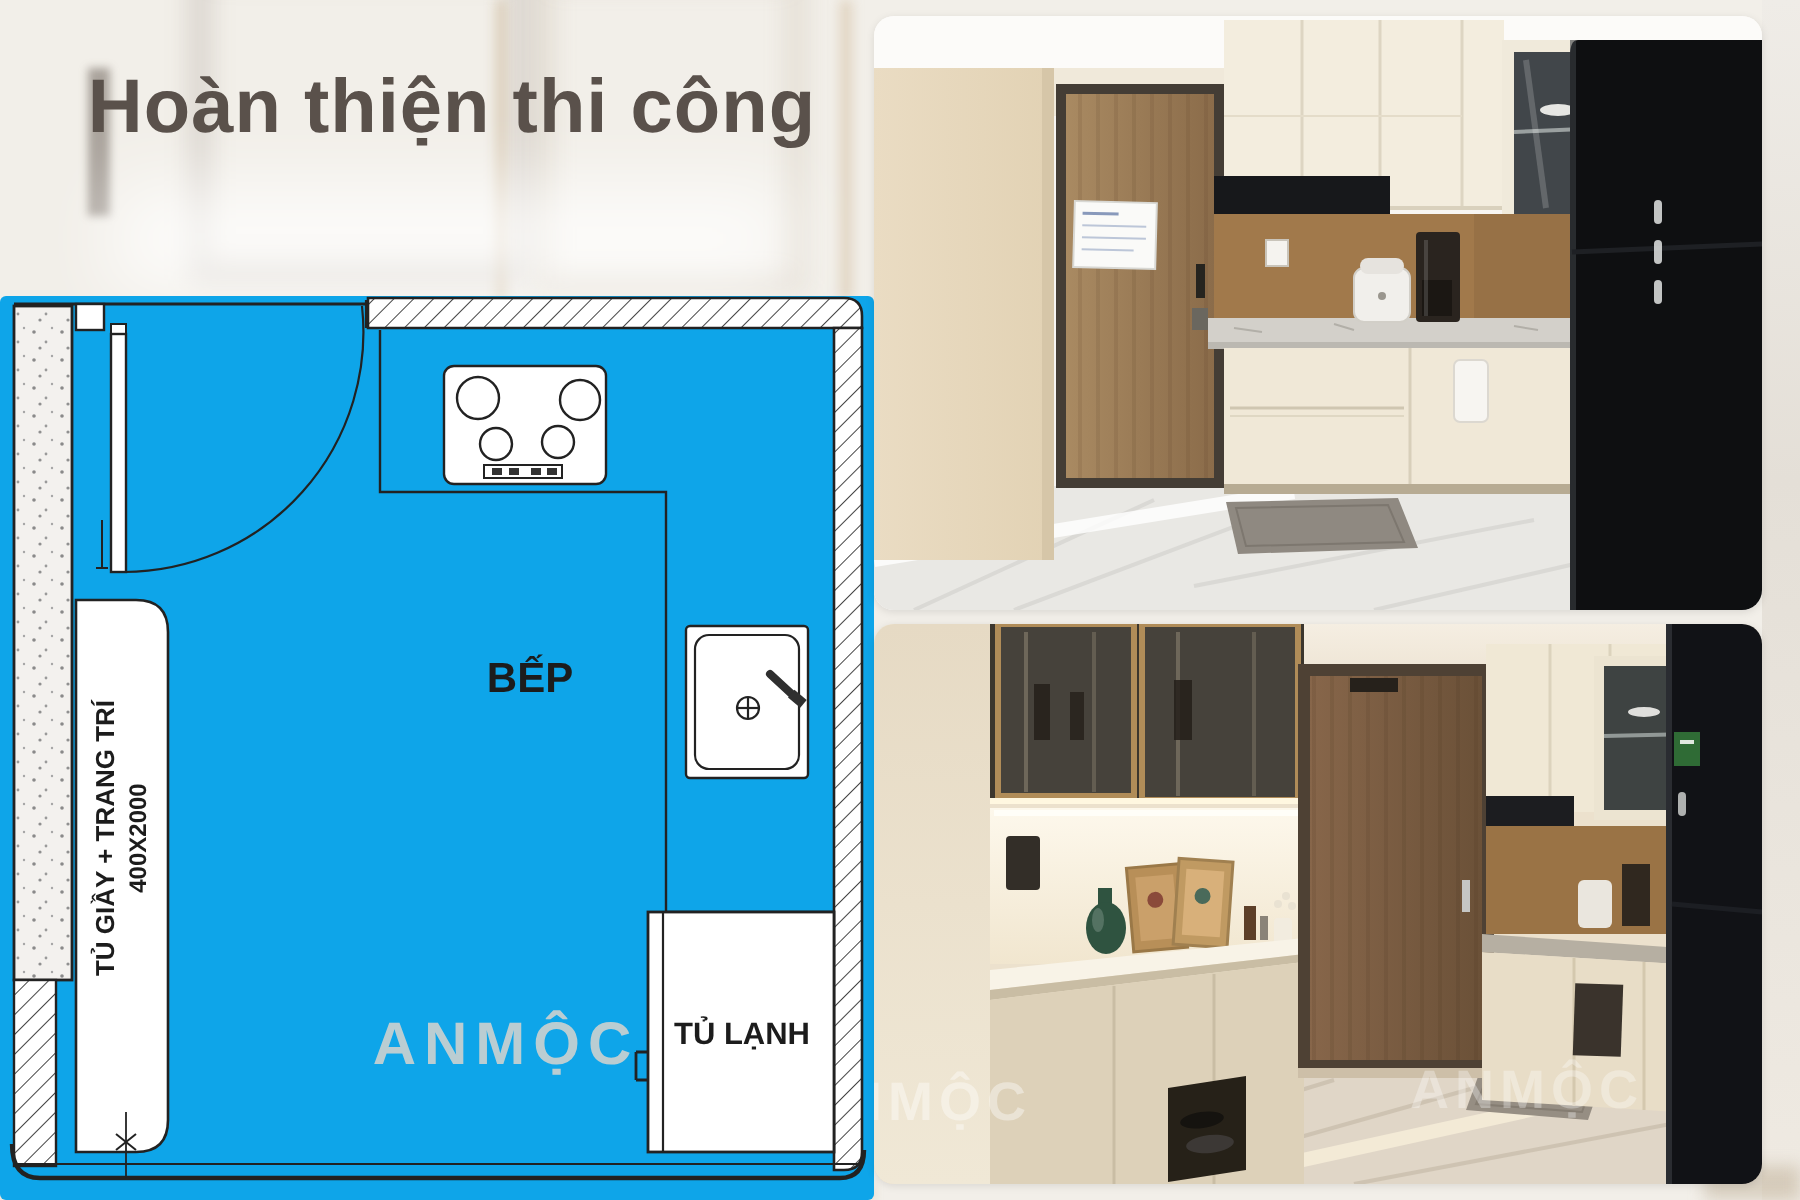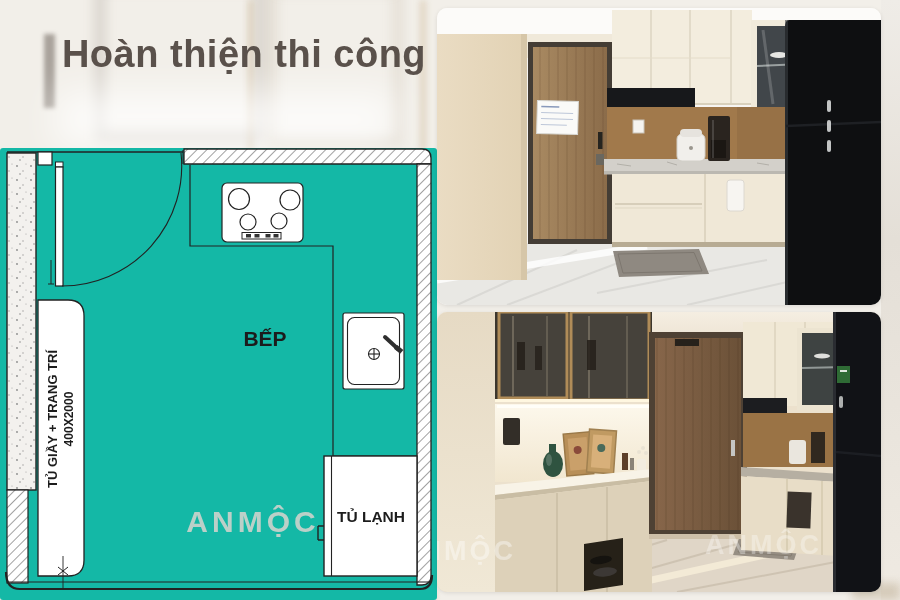--- a/index.html
+++ b/index.html
@@ -14,29 +14,29 @@
   .bg-frame2{left:268px;top:-15px;width:118px;height:145px;border:8px solid rgba(150,125,95,.18);filter:blur(6px);}
   .bg-goldline1{left:248px;top:0;width:5px;height:150px;background:rgba(190,155,105,.35);filter:blur(3px);}
   .bg-goldline2{left:420px;top:0;width:6px;height:150px;background:rgba(185,150,100,.30);filter:blur(3px);}
   .bg-darkbar{left:44px;top:34px;width:11px;height:74px;background:rgba(82,72,62,.45);filter:blur(2px);}
   .bg-glow{left:55px;top:92px;width:340px;height:55px;background:rgba(255,255,255,.75);filter:blur(18px);}
   .bg-rightstrip{left:881px;top:0;width:19px;height:600px;background:linear-gradient(#efece7,#e4dfd7 40%,#efeae2);}
   .bg-bottomwarm{left:0;top:591px;width:437px;height:9px;background:rgba(205,180,135,.30);filter:blur(2px);}
   .bg-cornerwedge{left:852px;top:583px;width:48px;height:17px;background:rgba(150,125,85,.28);filter:blur(4px);}
 
   .title-block{
-    position:absolute;left:18px;top:30px;width:452px;text-align:center;
+    position:absolute;left:0;top:30px;width:452px;text-align:center;
     font-weight:bold;font-size:38px;line-height:1.30;
     color:var(--title-text,#5a514b);letter-spacing:.5px;
   }
   .title-block span{display:block;}
 
   .plan-panel{
     position:absolute;left:0;top:148px;width:437px;height:452px;
-    background:#14b8a6;border-radius:3px;
+    background:#0ea5e9;border-radius:3px;
   }
   .plan-panel svg{display:block;width:100%;height:100%;}
 
   .photo{position:absolute;border-radius:10px;overflow:hidden;box-shadow:0 1px 4px rgba(0,0,0,.10);}
   .photo svg{display:block;width:100%;height:100%;}
   .photo-top{left:437px;top:8px;width:444px;height:297px;}
   .photo-bottom{left:437px;top:312px;width:444px;height:280px;}
 
   text{font-family:"Liberation Sans",sans-serif;}
 </style>

